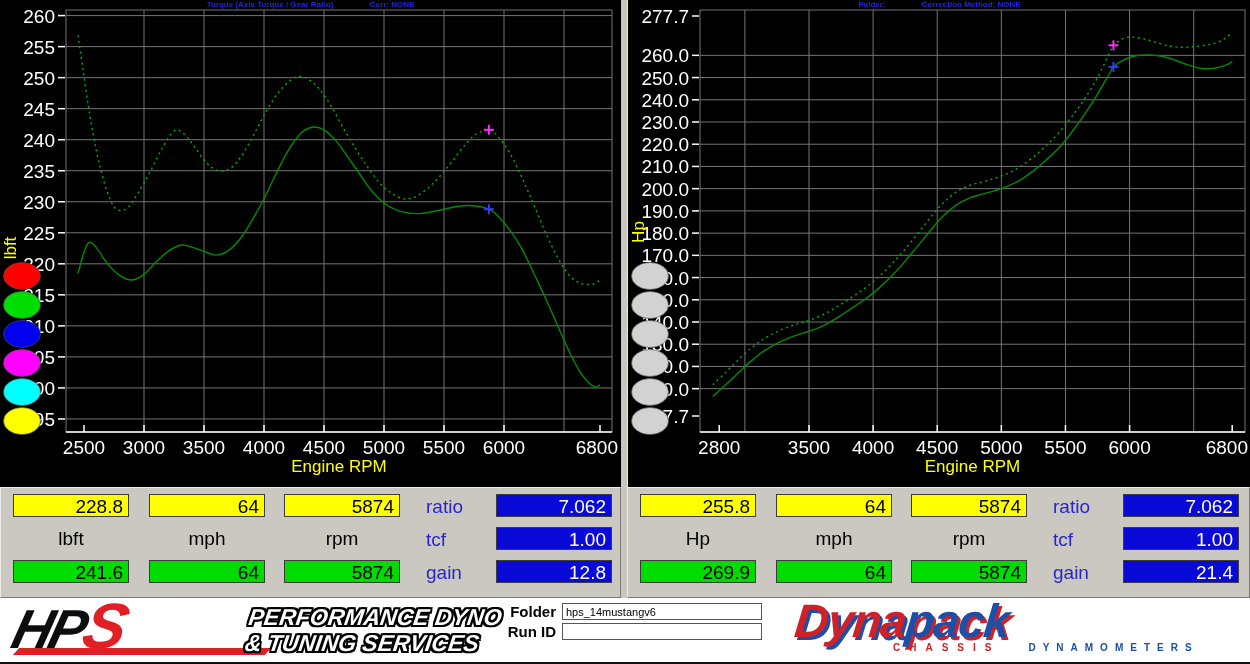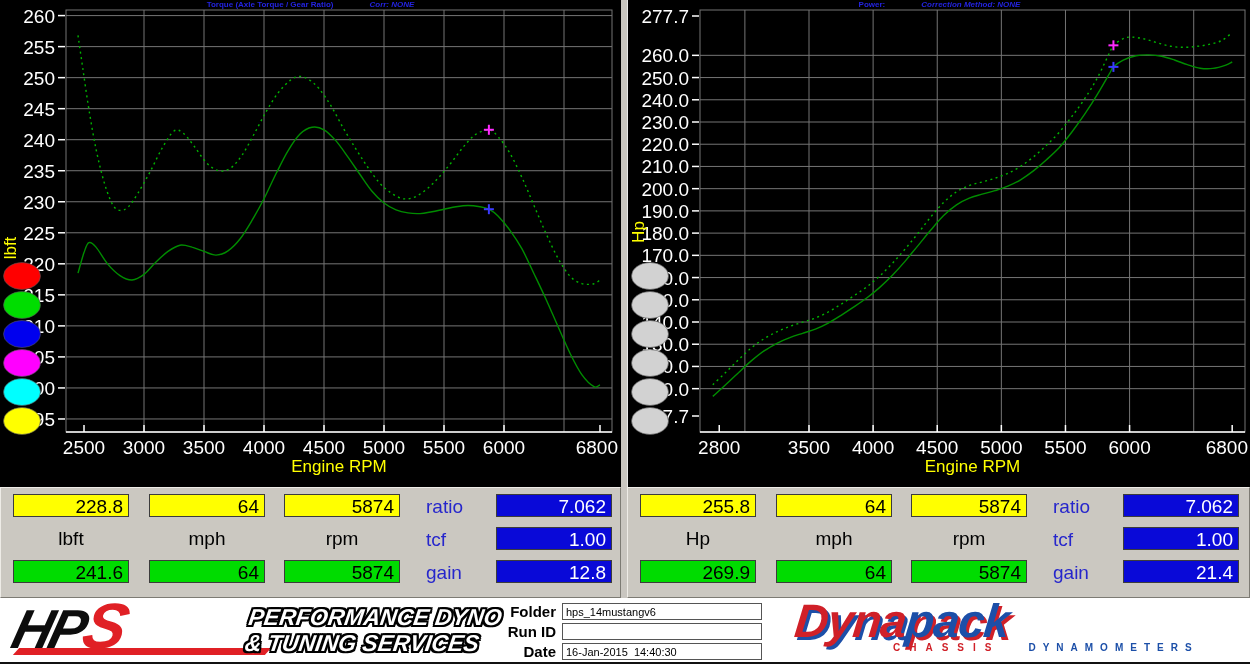--- a/index.html
+++ b/index.html
@@ -8,21 +8,21 @@
     background:#c9c6c0;
     font-family:"Liberation Sans","DejaVu Sans",sans-serif;
   }
   .chart-panel{position:absolute;top:0;height:487px;background:#000;}
   #panel-left{left:0;width:621px;}
   #panel-right{left:627px;width:623px;border-left:1px solid #e8e8e8;}
   .chart-header{
     position:absolute;top:0;left:0;right:0;height:10px;text-align:center;
     color:#2323e0;font-size:8px;line-height:9px;font-weight:bold;white-space:nowrap;
   }
-  .chart-header .hdr-corr{margin-left:36px;font-style:italic;}
+  .chart-header .hdr-corr{margin-left:36px;}
   .chart-svg{position:absolute;left:0;top:0;}
 
   .readout{
     position:absolute;top:487px;height:111px;background:#cbc8c1;box-sizing:border-box;
     border-top:1px solid #eeece7;border-left:1px solid #eeece7;
     border-right:1px solid #7d7b74;border-bottom:1px solid #7d7b74;
   }
   #readout-left{left:0;width:621px;}
   #readout-right{left:627px;width:623px;}
   .vbox{
@@ -281,21 +281,21 @@
         <line x1="485.4305882352941" y1="40.333333333333286" x2="485.4305882352941" y2="50.333333333333286" stroke="#ff2bff" stroke-width="2"></line>
       </g>
       <ellipse cx="22" cy="276" rx="18.5" ry="13.5" fill="#d2d2d2" stroke="#555" stroke-width="0.6"></ellipse>
       <ellipse cx="22" cy="305" rx="18.5" ry="13.5" fill="#d2d2d2" stroke="#555" stroke-width="0.6"></ellipse>
       <ellipse cx="22" cy="334" rx="18.5" ry="13.5" fill="#d2d2d2" stroke="#555" stroke-width="0.6"></ellipse>
       <ellipse cx="22" cy="363" rx="18.5" ry="13.5" fill="#d2d2d2" stroke="#555" stroke-width="0.6"></ellipse>
       <ellipse cx="22" cy="392" rx="18.5" ry="13.5" fill="#d2d2d2" stroke="#555" stroke-width="0.6"></ellipse>
       <ellipse cx="22" cy="421" rx="18.5" ry="13.5" fill="#d2d2d2" stroke="#555" stroke-width="0.6"></ellipse>
     </svg>
   <div class="chart-header">
-    <span>Power:</span><span class="hdr-corr">Correction Method: NONE</span>
+    <span>Folder:</span><span class="hdr-corr">Correction Method: NONE</span>
   </div>
 </div>
 
 <div class="readout" id="readout-left">
   <div class="vbox yellow col1 rowA">228.8</div>
   <div class="vbox yellow col2 rowA">64</div>
   <div class="vbox yellow col3 rowA">5874</div>
   <div class="unit-label col1 rowB">lbft</div>
   <div class="unit-label col2 rowB">mph</div>
   <div class="unit-label col3 rowB">rpm</div>
@@ -337,23 +337,20 @@
     <div>PERFORMANCE DYNO</div>
     <div>&amp; TUNING SERVICES</div>
   </div>
   <div class="run-fields">
     <div class="field-row">
       <span class="field-label">Folder</span><input class="field-input" value="hps_14mustangv6" style="">
     </div>
     <div class="field-row">
       <span class="field-label">Run ID</span><input class="field-input" value="" style="">
     </div>
-    <div class="field-row">
-      <span class="field-label">Date</span><input class="field-input" value="16-Jan-2015  14:40:30" style="">
-    </div>
   </div>
   <div class="dynapack-logo">
     <span class="dyna-main"><span class="dyna-red">Dyna</span><span class="dyna-blue">pack</span></span>
     <div class="dyna-sub">
       <span class="dyna-chassis">CHASSIS</span><span class="dyna-dynos">DYNAMOMETERS</span>
     </div>
   </div>
 </div>
 
 </body></html>

